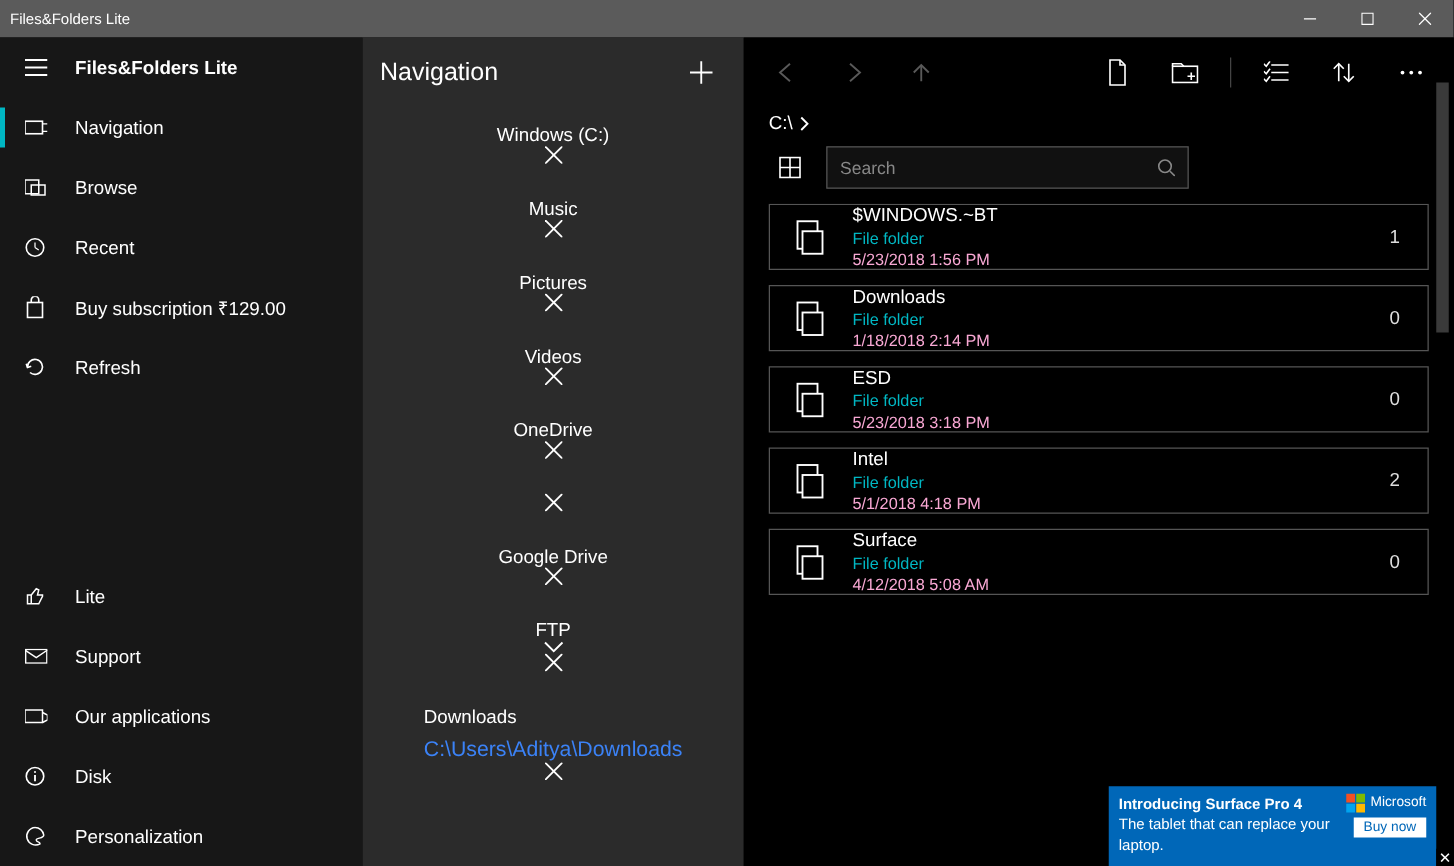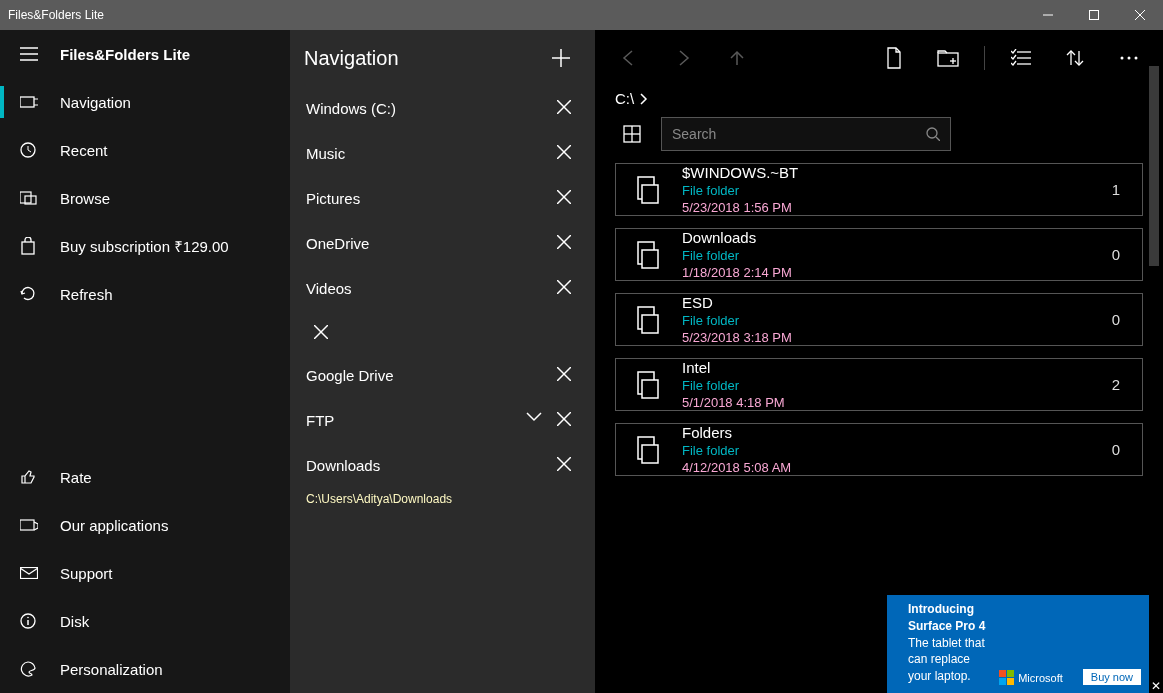--- a/index.html
+++ b/index.html
@@ -21,22 +21,22 @@
   .sidebar .item { height: 48px; display: flex; align-items: center; padding-left: 20px; font-size: 15px; position: relative; }
   .sidebar .item .icon { width: 40px; display:flex; align-items:center; }
   .sidebar .item.active::before { content:""; position:absolute; left:0; top:8px; bottom:8px; width:4px; background:#00b7c3; }
   .sidebar .spacer { flex: 1; }
 
   
   .navpanel { width: 305px; background: #2b2b2b; color: #fff; display:flex; flex-direction:column; }
   .navpanel .header { height: 56px; display:flex; align-items:center; padding: 0 14px; }
   .navpanel .header .title { flex:1; font-size: 20px; }
   .navpanel .header .plus { width: 40px; display:flex; justify-content:center; }
-  .navitem { display:flex; padding: 14px 16px; font-size:15px; }
-  .navitem .sub { font-size:12px; color:#fef9c3; display:block; margin-top:18px;}
+  .navitem { display:flex; align-items:center; padding: 14px 16px; font-size:15px;flex-direction:column; }
+  .navitem .sub { font-size:17px; color:#3b82f6; display:block; margin-top:8px;}
   .navitem .labels { flex:1; display:flex; flex-direction:column;}
   .navitem .x, .navitem .chev { width: 30px; display:flex; justify-content:center; }
 
   
   .main { flex:1; background: #000; color:#fff; display:flex; flex-direction:column; position:relative; min-width:0;}
   .toolbar { height: 56px; display:flex; align-items:center; padding: 0 10px; gap: 6px; }
   .toolbar .btn { width: 48px; height: 48px; display:flex; align-items:center; justify-content:center; }
   .toolbar .sep { width:1px; height:24px; background:#444; margin: 0 6px;}
   .toolbar .dim svg { opacity: 0.35; }
 
@@ -53,24 +53,24 @@
   .file .info { flex:1; display:flex; flex-direction:column; gap:2px;}
   .file .name { font-size:15px; color:#fff;}
   .file .type { font-size:13px; color:#00b7c3;}
   .file .date { font-size:13px; color:#f9a8d4;}
   .file .count { font-size:15px; color:#ddd; padding-right:6px;}
 
   .scrolltrack { position:absolute; right:2px; top:0; bottom:0; width:14px;}
   .scrollthumb { position:absolute; right:2px; top:36px; width:10px; height:200px; background:#3a3a3a;}
 
   
-  .ad { position:absolute; right:14px; bottom:0; width:262px; background:#0067b8; color:#fff; font-size:12px; padding:6px 8px 8px 21px; display:flex; gap:8px;}
+  .ad { position:absolute; right:14px; bottom:0; width:262px; background:#0067b8; color:#fff; font-size:12px; padding:6px 8px 8px 8px; display:flex; gap:8px;}
   .ad .txt { flex:1; line-height:1.4;}
   .ad .headline{font-weight:600;}
-  .ad .right { display:flex; flex-direction:row; align-items:flex-end; gap:20px;}
+  .ad .right { display:flex; flex-direction:column; align-items:flex-end; gap:4px;}
   .ad .ms { display:flex; align-items:center; gap:4px; font-size:11px;}
   .ad .ms .sq{width:7px;height:7px;}
   .ad .buy { background:#fff; color:#0067b8; font-size:11px; padding:2px 8px; }
   .adclose { position:absolute; right:0; bottom:0; width:14px; height:14px; background:#000; color:#fff; display:flex;align-items:center;justify-content:center;font-size:12px;}
 </style>
 </head>
 <body>
 
 <div class="titlebar">
   <span class="title">Files&amp;Folders Lite</span>
@@ -111,39 +111,39 @@
           <svg width="18" height="14">
             <rect x="0" y="2" width="14" height="10" fill="none" stroke="#fff" stroke-width="1.3"></rect>
             <line x1="14" y1="4" x2="18" y2="4" stroke="#fff"></line>
             <line x1="14" y1="10" x2="18" y2="10" stroke="#fff"></line>
           </svg>
         </span>
       <span>Navigation</span>
     </div>
     <div class="item">
       <span class="icon">
+          <svg width="18" height="14">
+            <rect x="0" y="1" width="11" height="11" fill="none" stroke="#fff" stroke-width="1.2"></rect>
+            <rect x="5" y="5" width="11" height="8" fill="none" stroke="#fff" stroke-width="1.2"></rect>
+          </svg>
+        </span>
+      <span>Browse</span>
+    </div>
+    <div class="item">
+      <span class="icon">
           <svg width="16" height="16">
             <circle cx="8" cy="8" r="7" fill="none" stroke="#fff" stroke-width="1.3"></circle>
             <line x1="8" y1="8" x2="8" y2="4" stroke="#fff"></line>
             <line x1="8" y1="8" x2="11" y2="10" stroke="#fff"></line>
           </svg>
         </span>
       <span>Recent</span>
     </div>
     <div class="item">
       <span class="icon">
-          <svg width="18" height="14">
-            <rect x="0" y="1" width="11" height="11" fill="none" stroke="#fff" stroke-width="1.2"></rect>
-            <rect x="5" y="5" width="11" height="8" fill="none" stroke="#fff" stroke-width="1.2"></rect>
-          </svg>
-        </span>
-      <span>Browse</span>
-    </div>
-    <div class="item">
-      <span class="icon">
           <svg width="16" height="18">
             <rect x="2" y="5" width="12" height="12" fill="none" stroke="#fff" stroke-width="1.3"></rect>
             <path d="M5 5 V3 a3 3 0 0 1 6 0 V5" fill="none" stroke="#fff" stroke-width="1.3"></path>
           </svg>
         </span>
       <span>Buy subscription ₹129.00</span>
     </div>
     <div class="item">
       <span class="icon">
           <svg width="16" height="16">
@@ -155,39 +155,39 @@
     </div>
 
     <div class="spacer"></div>
 
     <div class="item">
       <span class="icon">
           <svg width="16" height="16">
             <path d="M2 7 h3 v7 h-3 z M5 14 h6 l3 -6 v-1 h-4 l1 -4 -2 -1 -4 5 z" fill="none" stroke="#fff" stroke-width="1.2"></path>
           </svg>
         </span>
-      <span>Rate</span>
+      <span>Lite</span>
+    </div>
+    <div class="item">
+      <span class="icon">
+          <svg width="18" height="12">
+            <rect x="0.5" y="0.5" width="17" height="11" fill="none" stroke="#fff" stroke-width="1.2"></rect>
+            <polyline points="0,1 9,7 18,1" fill="none" stroke="#fff" stroke-width="1.2"></polyline>
+          </svg>
+        </span>
+      <span>Support</span>
     </div>
     <div class="item">
       <span class="icon">
           <svg width="18" height="14">
             <rect x="0" y="2" width="14" height="10" fill="none" stroke="#fff" stroke-width="1.2"></rect>
             <polyline points="14,4 18,6 18,10 14,12" fill="none" stroke="#fff" stroke-width="1.2"></polyline>
           </svg>
         </span>
       <span>Our applications</span>
-    </div>
-    <div class="item">
-      <span class="icon">
-          <svg width="18" height="12">
-            <rect x="0.5" y="0.5" width="17" height="11" fill="none" stroke="#fff" stroke-width="1.2"></rect>
-            <polyline points="0,1 9,7 18,1" fill="none" stroke="#fff" stroke-width="1.2"></polyline>
-          </svg>
-        </span>
-      <span>Support</span>
     </div>
     <div class="item">
       <span class="icon">
           <svg width="16" height="16">
             <circle cx="8" cy="8" r="7" fill="none" stroke="#fff" stroke-width="1.3"></circle>
             <line x1="8" y1="7" x2="8" y2="12" stroke="#fff" stroke-width="1.5"></line>
             <circle cx="8" cy="4.5" r="0.8" fill="#fff"></circle>
           </svg>
         </span>
       <span>Disk</span>
@@ -242,32 +242,32 @@
           </div>
           <span class="x">
             <svg width="14" height="14">
               <line x1="0" y1="0" x2="14" y2="14" stroke="#fff" stroke-width="1.5"></line>
               <line x1="14" y1="0" x2="0" y2="14" stroke="#fff" stroke-width="1.5"></line>
             </svg>
           </span>
         </div>
         <div class="navitem">
           <div class="labels">
+            <span>Videos</span>
+          </div>
+          <span class="x">
+            <svg width="14" height="14">
+              <line x1="0" y1="0" x2="14" y2="14" stroke="#fff" stroke-width="1.5"></line>
+              <line x1="14" y1="0" x2="0" y2="14" stroke="#fff" stroke-width="1.5"></line>
+            </svg>
+          </span>
+        </div>
+        <div class="navitem">
+          <div class="labels">
             <span>OneDrive</span>
-          </div>
-          <span class="x">
-            <svg width="14" height="14">
-              <line x1="0" y1="0" x2="14" y2="14" stroke="#fff" stroke-width="1.5"></line>
-              <line x1="14" y1="0" x2="0" y2="14" stroke="#fff" stroke-width="1.5"></line>
-            </svg>
-          </span>
-        </div>
-        <div class="navitem">
-          <div class="labels">
-            <span>Videos</span>
           </div>
           <span class="x">
             <svg width="14" height="14">
               <line x1="0" y1="0" x2="14" y2="14" stroke="#fff" stroke-width="1.5"></line>
               <line x1="14" y1="0" x2="0" y2="14" stroke="#fff" stroke-width="1.5"></line>
             </svg>
           </span>
         </div>
         <div class="navitem">
           <span class="x">
@@ -466,21 +466,21 @@
     <span class="count">2</span>
         </div>
         <div class="file">
     <div class="ficon">
             <svg width="24" height="30">
               <rect x="2" y="2" width="16" height="22" fill="none" stroke="#fff" stroke-width="1.5"></rect>
               <rect x="6" y="10" width="16" height="18" fill="#000" stroke="#fff" stroke-width="1.5"></rect>
             </svg>
           </div>
     <div class="info">
-      <span class="name">Folders</span>
+      <span class="name">Surface</span>
       <span class="type">File folder</span>
       <span class="date">4/12/2018 5:08 AM</span>
     </div>
     <span class="count">0</span>
         </div>
       </div>
 
     <div class="ad">
       <div class="txt">
         <div class="headline">Introducing Surface Pro 4</div>

